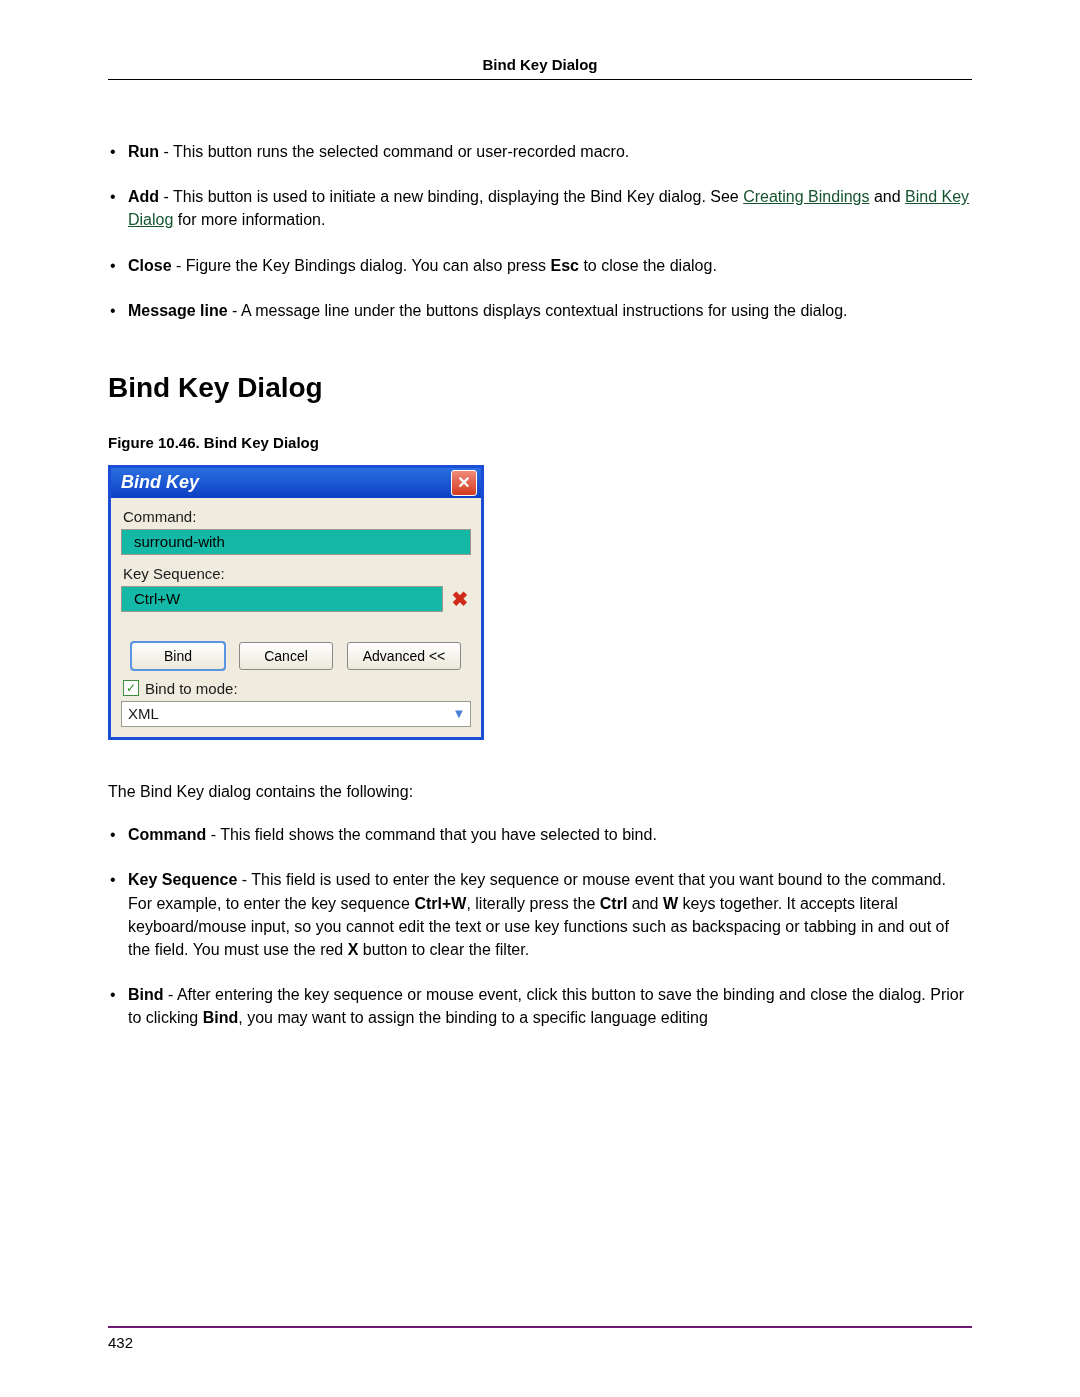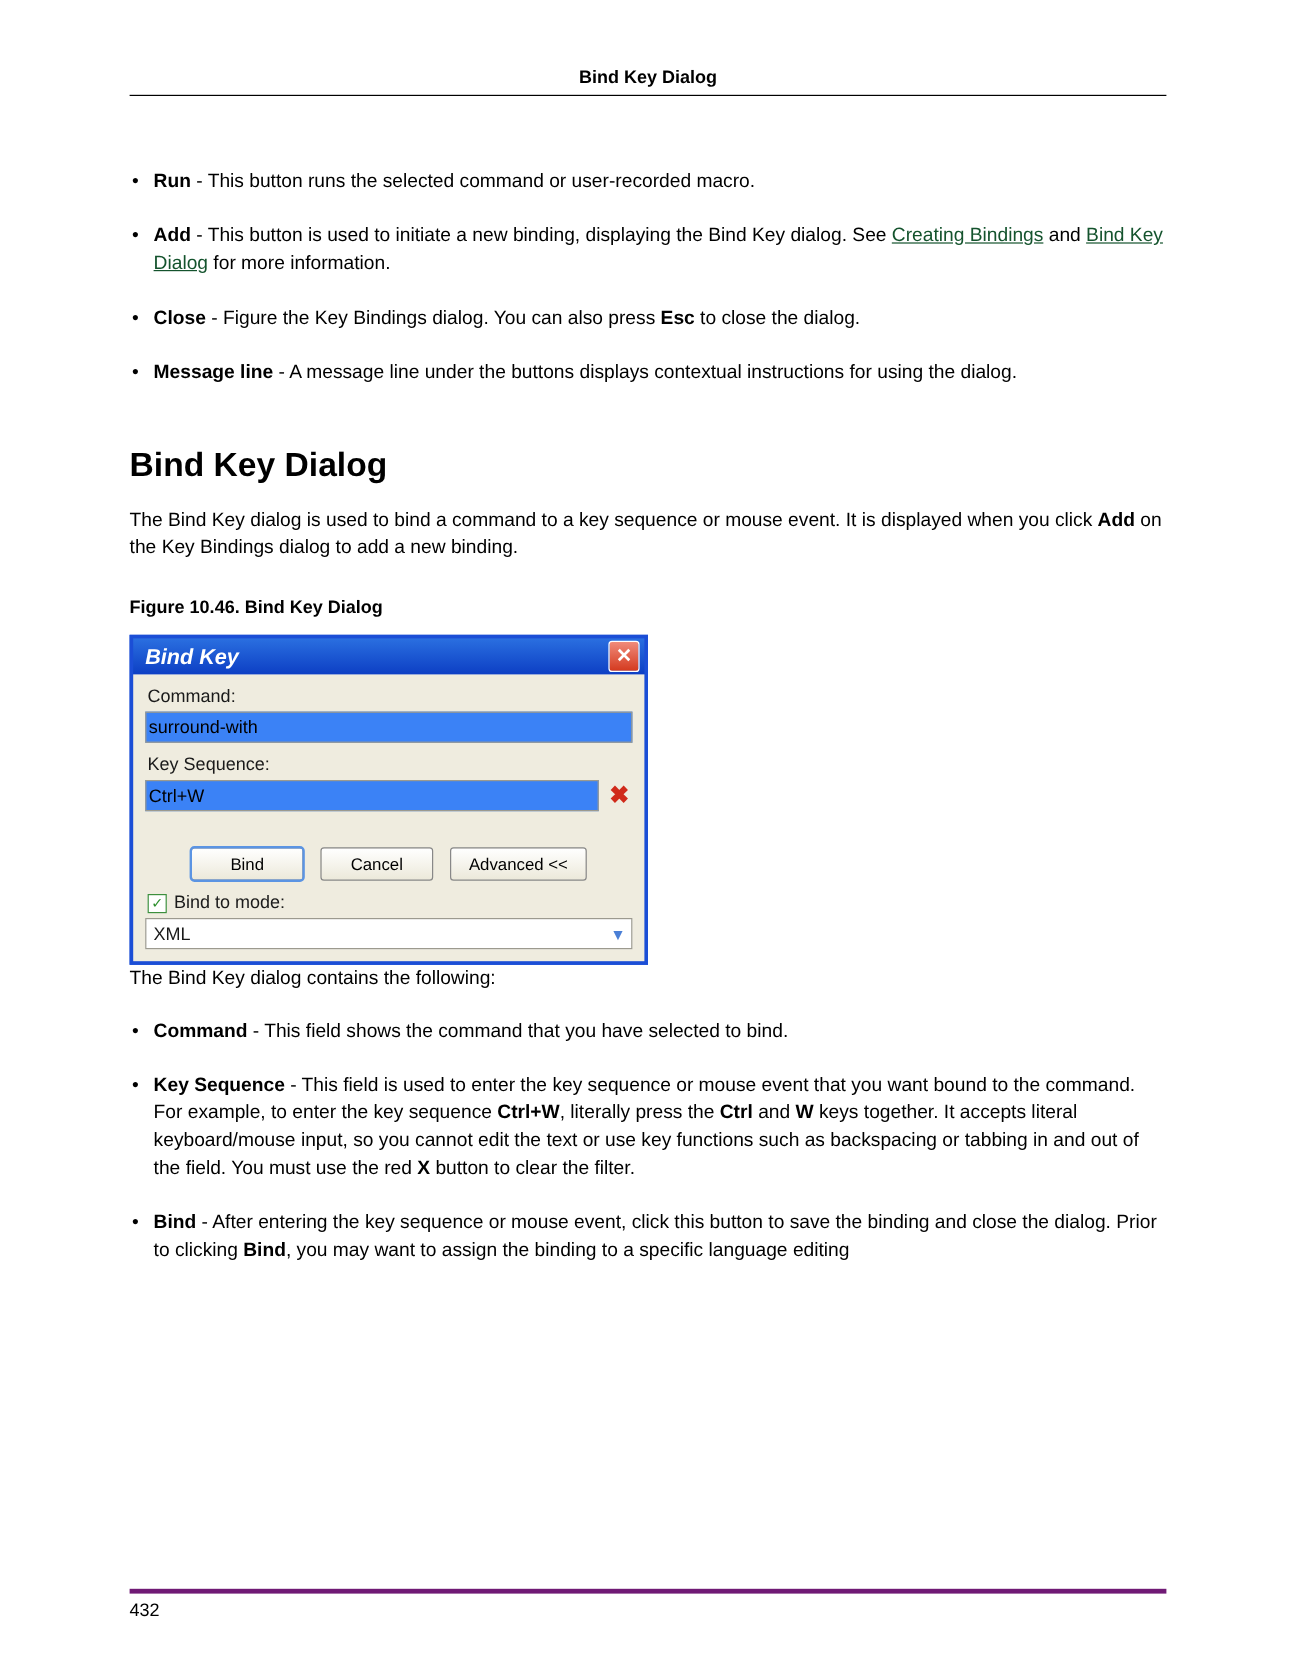--- a/index.html
+++ b/index.html
@@ -57,24 +57,25 @@
     line-height: 1.45;
     margin: 0 0 20px 0;
   }
   .figure-caption {
     font-weight: bold;
     font-size: 15px;
     margin: 30px 0 14px 0;
   }
   
   .dlg-frame {
-    width: 432px;
+    width: 376px;
     border: 3px solid #1b4ed6;
     background: #1b4ed6;
     box-sizing: border-box;
+    margin-bottom: 40px;
   }
   .dlg-titlebar {
     height: 30px;
     background: linear-gradient(to bottom, #2a6fe0, #0d3fc4);
     display: flex;
     align-items: center;
     padding: 0 4px 0 10px;
     font-family: "Tahoma", Arial, sans-serif;
   }
   .dlg-title {
@@ -110,23 +111,23 @@
   }
   .dlg-input-row {
     display: flex;
     align-items: center;
     gap: 6px;
     margin-bottom: 10px;
   }
   .dlg-input {
     flex: 1;
     height: 26px;
-    background: #3b82f6;
+    background: #14b8a6;
     border: 1px solid #9c9a8f;
-    padding: 0 2px;
+    padding: 0 12px;
     font-size: 15px;
     font-family: inherit;
     box-sizing: border-box;
   }
   .dlg-clear {
     width: 22px;
     height: 22px;
     display: flex;
     align-items: center;
     justify-content: center;
@@ -192,21 +193,21 @@
     align-items: center;
     justify-content: center;
     color: #4a7fd6;
     font-size: 13px;
   }
   .footer {
     position: absolute;
     left: 108px;
     right: 108px;
     bottom: 46px;
-    border-top: 4px solid #701a75;
+    border-top: 2px solid #701a75;
     padding-top: 6px;
     font-size: 15px;
   }
 </style>
 </head>
 <body>
 
 <div class="page">
 
   <div class="running-header">Bind Key Dialog</div>
@@ -221,23 +222,20 @@
     <li>
       <span class="bold">Close</span><span> - Figure the Key Bindings dialog. You can also press </span><span class="bold">Esc</span><span> to close the dialog.</span>
     </li>
     <li>
       <span class="bold">Message line</span><span> - A message line under the buttons displays contextual instructions for using the dialog.</span>
     </li>
   </ul>
 
   <h2 class="section-heading">Bind Key Dialog</h2>
 
-  <p class="body-text">
-    <span>The Bind Key dialog is used to bind a command to a key sequence or mouse event. It is displayed when you click </span><span class="bold">Add</span><span> on the Key Bindings dialog to add a new binding.</span>
-  </p>
 
   <div class="figure-caption">Figure 10.46.  Bind Key Dialog</div>
 
   <div class="dlg-frame">
     <div class="dlg-titlebar">
       <span class="dlg-title">Bind Key</span>
       <div class="dlg-close">✕</div>
     </div>
     <div class="dlg-body">
       <span class="dlg-label">Command:</span>

